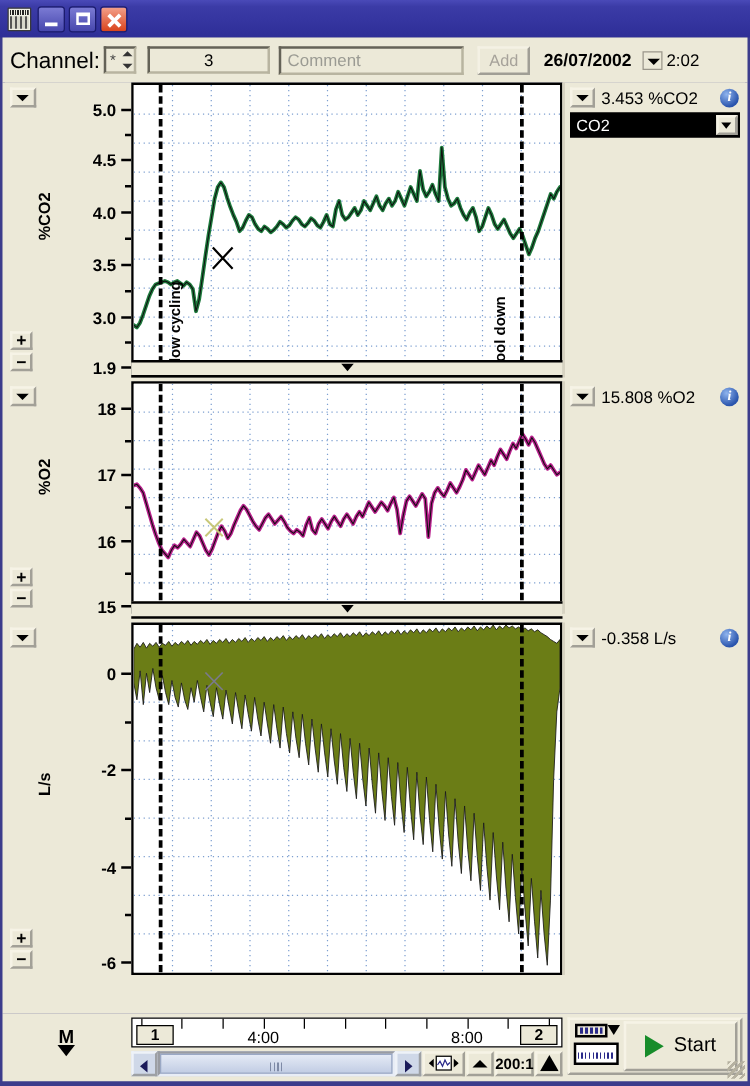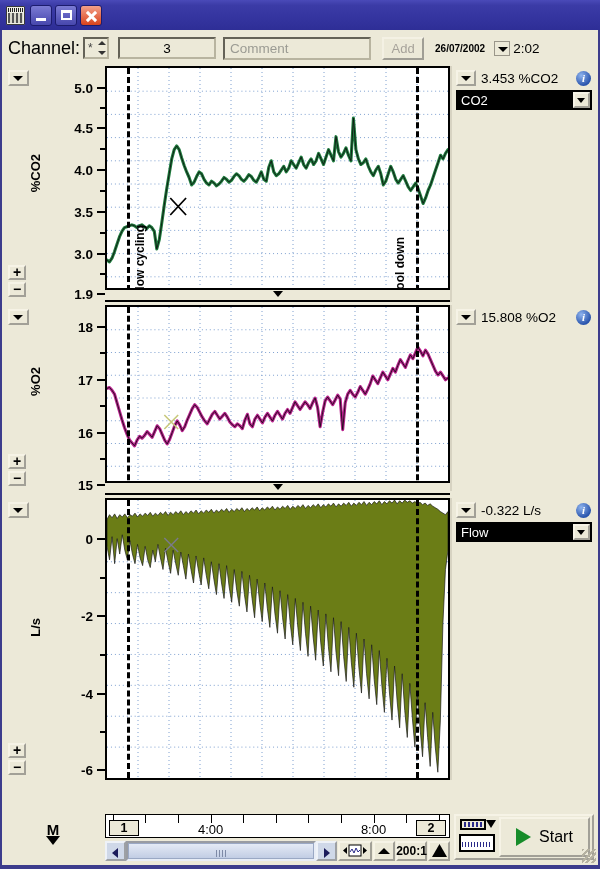--- a/index.html
+++ b/index.html
@@ -46,21 +46,21 @@
   .spin .arrows i.dn{border-top:4px solid #333;}
   .numbox{width:98px;height:22px;margin-left:9px;background:#ece9d8;
     border:2px inset #b8b4a0;box-sizing:border-box;text-align:center;font-size:13.5px;
     line-height:19px;color:#000;}
   .cmtbox{width:148px;height:23px;margin-left:7px;background:#ece9d8;
     border:2px inset #b8b4a0;box-sizing:border-box;font-size:13.5px;line-height:20px;
     color:#9b9b93;padding-left:5px;}
   .addbtn{width:42px;height:23px;margin-left:11px;background:#ece9d8;
     border:2px outset #f4f1e4;box-sizing:border-box;font-size:13px;color:#a6a29a;
     text-align:center;line-height:19px;}
-  .datetxt{margin-left:11px;font-size:10px;font-weight:bold;color:#000;}
+  .datetxt{margin-left:11px;font-size:14px;font-weight:bold;color:#000;}
   .ddbtn{width:16px;height:15px;margin-left:9px;background:#ece9d8;border:1px solid #9a968a;
     box-sizing:border-box;position:relative;}
   .ddbtn:after{content:"";position:absolute;left:3px;top:5px;width:0;height:0;
     border-left:5px solid transparent;border-right:5px solid transparent;border-top:5px solid #000;}
   .timetxt{margin-left:3px;font-size:13.5px;color:#000;}
 
   
   .body{position:absolute;left:2px;top:66px;width:596px;height:745px;background:#ece9d8;}
 
   .panel{position:absolute;left:0;width:596px;}
@@ -444,26 +444,22 @@
               <path d="M 0 19.305555555555543 L 2.574626865671642 14.672222222222217 L 5.149253731343284 17.76111111111112 L 7.723880597014925 13.899999999999977 L 10.298507462686567 18.533333333333303 L 12.873134328358208 14.672222222222217 L 15.44776119402985 16.98888888888888 L 18.02238805970149 13.899999999999977 L 20.597014925373134 17.76111111111112 L 23.171641791044777 14.672222222222217 L 25.746268656716417 16.216666666666697 L 28.32089552238806 13.127777777777737 L 30.8955223880597 16.98888888888888 L 33.47014925373134 13.899999999999977 L 36.04477611940298 16.216666666666697 L 38.61940298507463 13.127777777777737 L 41.19402985074627 15.4444444444444 L 43.768656716417915 12.355555555555554 L 46.343283582089555 16.216666666666697 L 48.917910447761194 13.127777777777737 L 51.492537313432834 15.4444444444444 L 54.06716417910448 12.355555555555554 L 56.64179104477612 14.672222222222217 L 59.21641791044776 11.583333333333314 L 61.7910447761194 15.4444444444444 L 64.36567164179105 12.355555555555554 L 66.94029850746269 14.672222222222217 L 69.51492537313433 11.583333333333314 L 72.08955223880596 13.899999999999977 L 74.66417910447761 10.811111111111074 L 77.23880597014926 14.672222222222217 L 79.81343283582089 11.583333333333314 L 82.38805970149254 13.899999999999977 L 84.96268656716417 10.811111111111074 L 87.53731343283583 13.127777777777737 L 90.11194029850745 10.038888888888891 L 92.68656716417911 13.899999999999977 L 95.26119402985076 10.811111111111074 L 97.83582089552239 13.127777777777737 L 100.41044776119404 10.038888888888891 L 102.98507462686567 12.355555555555554 L 105.55970149253731 9.266666666666652 L 108.13432835820896 13.127777777777737 L 110.7089552238806 10.038888888888891 L 113.28358208955224 12.355555555555554 L 115.85820895522389 9.266666666666652 L 118.43283582089552 11.583333333333314 L 121.00746268656717 8.494444444444468 L 123.5820895522388 12.355555555555554 L 126.15671641791045 9.266666666666652 L 128.7313432835821 11.583333333333314 L 131.30597014925374 8.494444444444468 L 133.88059701492537 10.811111111111074 L 136.455223880597 7.722222222222172 L 139.02985074626866 11.583333333333314 L 141.6044776119403 8.494444444444468 L 144.17910447761193 10.811111111111074 L 146.7537313432836 7.722222222222172 L 149.32835820895522 10.038888888888891 L 151.90298507462686 6.949999999999989 L 154.47761194029852 10.811111111111074 L 157.05223880597015 7.722222222222172 L 159.62686567164178 10.038888888888891 L 162.20149253731344 6.949999999999989 L 164.77611940298507 9.266666666666652 L 167.3507462686567 6.177777777777749 L 169.92537313432834 10.038888888888891 L 172.5 6.949999999999989 L 175.07462686567166 9.266666666666652 L 177.6492537313433 6.177777777777749 L 180.2238805970149 8.494444444444468 L 182.79850746268656 5.405555555555509 L 185.37313432835822 9.266666666666652 L 187.94776119402985 6.177777777777749 L 190.5223880597015 8.494444444444468 L 193.09701492537312 5.405555555555509 L 195.67164179104478 7.722222222222172 L 198.2462686567164 4.633333333333326 L 200.82089552238807 8.494444444444468 L 203.3955223880597 5.405555555555509 L 205.97014925373134 7.722222222222172 L 208.54477611940297 4.633333333333326 L 211.11940298507463 6.949999999999989 L 213.69402985074626 3.861111111111086 L 216.26865671641792 7.722222222222172 L 218.84328358208958 4.633333333333326 L 221.4179104477612 6.949999999999989 L 223.99253731343282 3.861111111111086 L 226.56716417910448 6.177777777777749 L 229.14179104477614 3.088888888888903 L 231.71641791044777 6.949999999999989 L 234.29104477611938 3.861111111111086 L 236.86567164179104 6.177777777777749 L 239.4402985074627 3.088888888888903 L 242.01492537313433 5.405555555555509 L 244.589552238806 2.316666666666663 L 247.1641791044776 6.177777777777749 L 249.73880597014926 3.088888888888903 L 252.3134328358209 5.405555555555509 L 254.88805970149255 2.316666666666663 L 257.4626865671642 4.633333333333326 L 260.0373134328358 1.544444444444423 L 262.6119402985075 5.405555555555509 L 265.1865671641791 2.316666666666663 L 267.76119402985074 4.633333333333326 L 270.3358208955224 1.544444444444423 L 272.910447761194 3.861111111111086 L 275.48507462686564 0.7722222222222399 L 278.05970149253733 4.633333333333326 L 280.63432835820896 1.544444444444423 L 283.2089552238806 3.861111111111086 L 285.7835820895522 0.7722222222222399 L 288.35820895522386 3.088888888888903 L 290.93283582089555 0 L 293.5074626865672 3.861111111111086 L 296.0820895522388 0.7722222222222399 L 298.65671641791045 3.088888888888903 L 301.2313432835821 0 L 303.8059701492537 2.316666666666663 L 306.3805970149254 0.7722222222222399 L 308.95522388059703 3.088888888888903 L 311.52985074626866 1.544444444444423 L 314.1044776119403 3.861111111111086 L 316.67910447761193 2.316666666666663 L 319.25373134328356 4.633333333333326 L 321.82835820895525 3.088888888888903 L 324.4029850746269 5.405555555555509 L 326.9776119402985 3.861111111111086 L 329.55223880597015 6.177777777777749 L 332.1268656716418 7.722222222222172 L 334.7014925373134 9.266666666666652 L 337.2761194029851 11.583333333333314 L 339.8507462686567 13.127777777777737 L 342.42537313432837 14.672222222222217 L 345 11.583333333333314 L 345 50.19444444444446 L 342.42537313432837 69.5 L 339.8507462686567 123.55555555555554 L 337.2761194029851 220.08333333333331 L 334.7014925373134 272.20833333333337 L 332.1268656716418 247.11111111111111 L 329.55223880597015 212.36111111111114 L 326.9776119402985 266.4166666666667 L 324.4029850746269 237.45833333333334 L 321.82835820895525 202.70833333333337 L 319.25373134328356 256.7638888888889 L 316.67910447761193 227.80555555555554 L 314.1044776119403 193.0555555555556 L 311.52985074626866 247.11111111111111 L 308.95522388059703 218.15277777777777 L 306.3805970149254 183.40277777777777 L 303.8059701492537 237.45833333333334 L 301.2313432835821 210.43055555555554 L 298.65671641791045 173.75 L 296.0820895522388 227.80555555555554 L 293.5074626865672 200.77777777777777 L 290.93283582089555 166.02777777777777 L 288.35820895522386 220.08333333333331 L 285.7835820895522 193.0555555555556 L 283.2089552238806 158.30555555555554 L 280.63432835820896 212.36111111111114 L 278.05970149253733 185.33333333333334 L 275.48507462686564 150.58333333333331 L 272.910447761194 204.6388888888889 L 270.3358208955224 179.54166666666666 L 267.76119402985074 144.79166666666666 L 265.1865671641791 198.84722222222223 L 262.6119402985075 173.75 L 260.0373134328358 139 L 257.4626865671642 193.0555555555556 L 254.88805970149255 167.95833333333334 L 252.3134328358209 133.20833333333331 L 249.73880597014926 187.26388888888889 L 247.1641791044776 162.16666666666669 L 244.589552238806 127.41666666666669 L 242.01492537313433 181.47222222222223 L 239.4402985074627 156.375 L 236.86567164179104 121.625 L 234.29104477611938 175.68055555555554 L 231.71641791044777 152.51388888888889 L 229.14179104477614 117.76388888888891 L 226.56716417910448 171.81944444444446 L 223.99253731343282 146.72222222222223 L 221.4179104477612 113.90277777777777 L 218.84328358208958 166.02777777777777 L 216.26865671641792 142.86111111111111 L 213.69402985074626 110.04166666666669 L 211.11940298507463 160.23611111111111 L 208.54477611940297 137.06944444444446 L 205.97014925373134 106.18055555555557 L 203.3955223880597 156.375 L 200.82089552238807 133.20833333333331 L 198.2462686567164 102.31944444444443 L 195.67164179104478 150.58333333333331 L 193.09701492537312 127.41666666666669 L 190.5223880597015 98.45833333333331 L 187.94776119402985 144.79166666666666 L 185.37313432835822 123.55555555555554 L 182.79850746268656 94.5972222222222 L 180.2238805970149 139 L 177.6492537313433 117.76388888888891 L 175.07462686567166 90.73611111111109 L 172.5 133.20833333333331 L 169.92537313432834 113.90277777777777 L 167.3507462686567 86.875 L 164.77611940298507 127.41666666666669 L 162.20149253731344 108.11111111111111 L 159.62686567164178 83.01388888888889 L 157.05223880597015 121.625 L 154.47761194029852 102.31944444444443 L 151.90298507462686 79.15277777777777 L 149.32835820895522 117.76388888888891 L 146.7537313432836 98.45833333333331 L 144.17910447761193 75.29166666666666 L 141.6044776119403 111.97222222222223 L 139.02985074626866 94.5972222222222 L 136.455223880597 71.43055555555554 L 133.88059701492537 106.18055555555557 L 131.30597014925374 90.73611111111109 L 128.7313432835821 69.5 L 126.15671641791045 102.31944444444443 L 123.5820895522388 86.875 L 121.00746268656717 65.63888888888889 L 118.43283582089552 98.45833333333331 L 115.85820895522389 83.01388888888889 L 113.28358208955224 63.708333333333314 L 110.7089552238806 94.5972222222222 L 108.13432835820896 79.15277777777777 L 105.55970149253731 61.77777777777777 L 102.98507462686567 88.80555555555554 L 100.41044776119404 75.29166666666666 L 97.83582089552239 57.916666666666686 L 95.26119402985076 84.94444444444443 L 92.68656716417911 71.43055555555554 L 90.11194029850745 55.986111111111086 L 87.53731343283583 83.01388888888889 L 84.96268656716417 69.5 L 82.38805970149254 54.05555555555554 L 79.81343283582089 79.15277777777777 L 77.23880597014926 65.63888888888889 L 74.66417910447761 52.125 L 72.08955223880596 75.29166666666666 L 69.51492537313433 63.708333333333314 L 66.94029850746269 50.19444444444446 L 64.36567164179105 73.36111111111109 L 61.7910447761194 61.77777777777777 L 59.21641791044776 48.263888888888914 L 56.64179104477612 69.5 L 54.06716417910448 57.916666666666686 L 51.492537313432834 44.40277777777777 L 48.917910447761194 61.77777777777777 L 46.343283582089555 50.19444444444446 L 43.768656716417915 67.56944444444446 L 41.19402985074627 59.84722222222223 L 38.61940298507463 46.333333333333314 L 36.04477611940298 65.63888888888889 L 33.47014925373134 57.916666666666686 L 30.8955223880597 44.40277777777777 L 28.32089552238806 63.708333333333314 L 25.746268656716417 54.05555555555554 L 23.171641791044777 40.541666666666686 L 20.597014925373134 59.84722222222223 L 18.02238805970149 50.19444444444446 L 15.44776119402985 34.74999999999997 L 12.873134328358208 54.05555555555554 L 10.298507462686567 38.611111111111114 L 7.723880597014925 63.708333333333314 L 5.149253731343284 36.680555555555515 L 2.574626865671642 59.84722222222223 L 0 46.333333333333314 Z" fill="#6b7d16" stroke="#1a1a1a" stroke-width="0.7" stroke-linejoin="round"></path>
               <path d="M 58 38 L 72 52 M 72 38 L 58 52" stroke="#7a7a8c" stroke-width="1.4" fill="none"></path>
             </svg>
           <div class="vline" style="left:6%"></div>
           <div class="vline" style="left:90.5%"></div>
         </div>
       </div>
       <div class="sidecol">
         <div class="side-top">
           <div class="sbtn"></div>
-          <div class="sval">-0.322 L/s</div>
+          <div class="sval">-0.358 L/s</div>
           <div class="info">i</div>
-        </div>
-        <div class="chanbox">
-          <span>Flow</span>
-          <div class="cb"></div>
         </div>
       </div>
     </div>
 
   </div>
 
   <div class="bottom">
     <div class="mmark">
       <b>M</b>
       <i></i>

